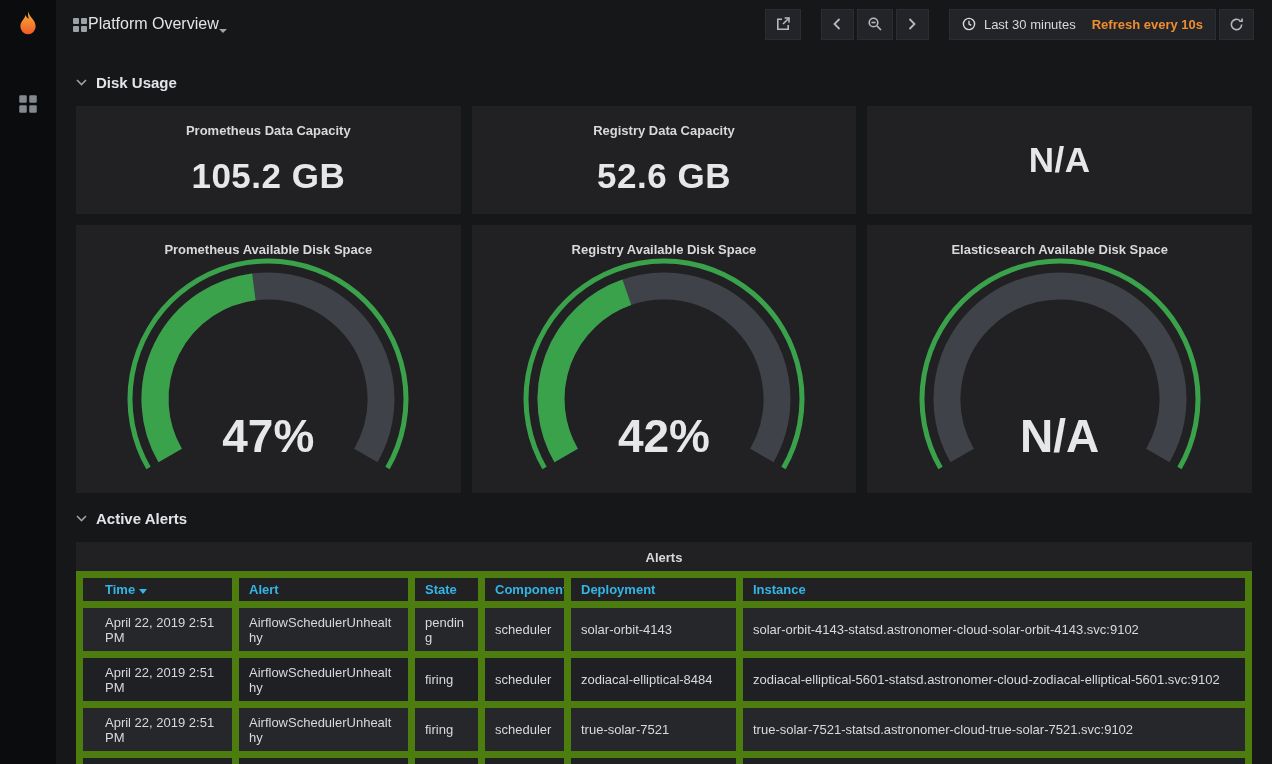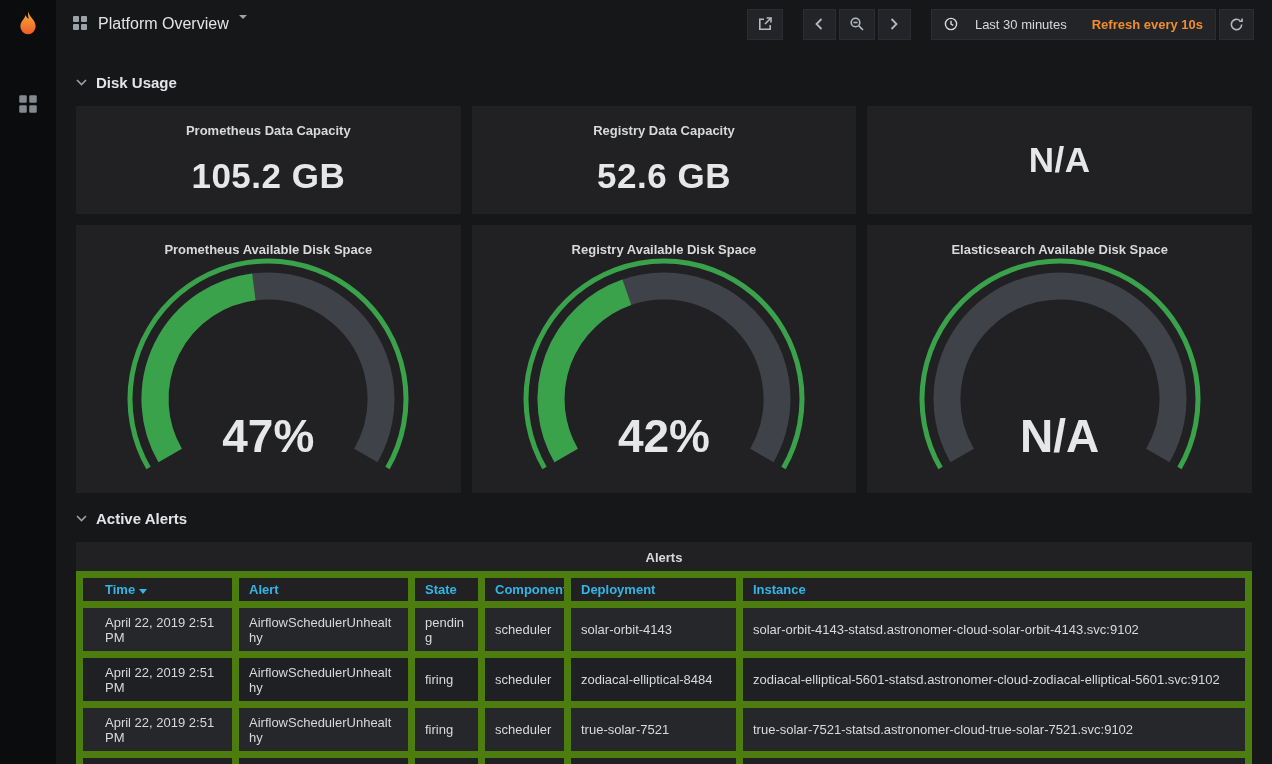--- a/index.html
+++ b/index.html
@@ -12,26 +12,26 @@
     position: relative;
   }
 
   
   .sidebar { position:absolute; left:0; top:0; width:56px; height:100%; background: var(--sidebar-bg,#0b0c0e); z-index:5; }
   .logo { width:56px; height:52px; display:flex; align-items:center; justify-content:center; cursor:pointer; }
   .side-item { width:56px; height:40px; margin-top:32px; display:flex; align-items:center; justify-content:center; color:#84888f; cursor:pointer; }
 
   
   .navbar { position:absolute; left:56px; right:0; top:0; height:48px; display:flex; align-items:center; justify-content:space-between; padding:0 18px 0 16px; }
-  .nav-left { display:flex; align-items:flex-start; gap:10px; color:#9da1a8; }
+  .nav-left { display:flex; align-items:flex-end; color:#9da1a8; }
   .nav-title { font-size:16px; font-weight:400; color:#e3e4e6; cursor:pointer; }
   .tri-down { width:0; height:0; border-left:4px solid transparent; border-right:4px solid transparent; border-top:4px solid #9fa2a7; display:inline-block; }
   .nav-right { display:flex; align-items:center; gap:20px; }
   .btn-group { display:flex; gap:3px; }
-  .nav-btn { height:31px; min-width:33px; display:flex; align-items:center; justify-content:center; gap:17px;
+  .nav-btn { height:31px; min-width:33px; display:flex; align-items:center; justify-content:center; gap:8px;
              background:#222428; border:1px solid #2b2d32; color:#b6b9bf; cursor:pointer; padding:0 9px;
              font-family:inherit; font-size:13px; }
   .timepicker { padding:0 12px; color:#d8d9da; }
   .refresh-text { color: var(--accent-orange,#ef8d30); font-weight:700;padding-left:8px; }
 
   
   main { position:absolute; left:56px; top:48px; right:0; bottom:0; padding:20px 20px 0 20px; overflow:hidden; }
   .row-header { display:flex; align-items:center; gap:9px; height:28px; margin-bottom:10px;
                 color:#e3e4e8; font-size:15px; font-weight:700; cursor:pointer; }
   .row-header:nth-of-type(1){ margin-top:0; }

